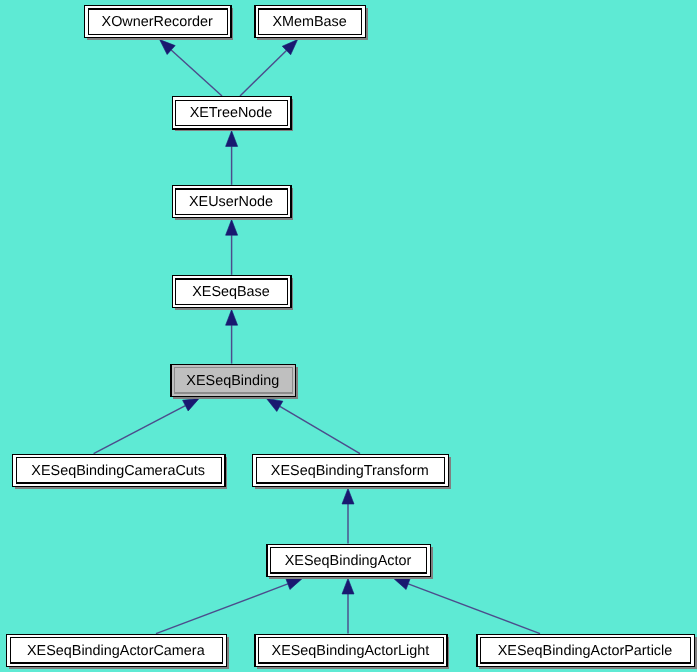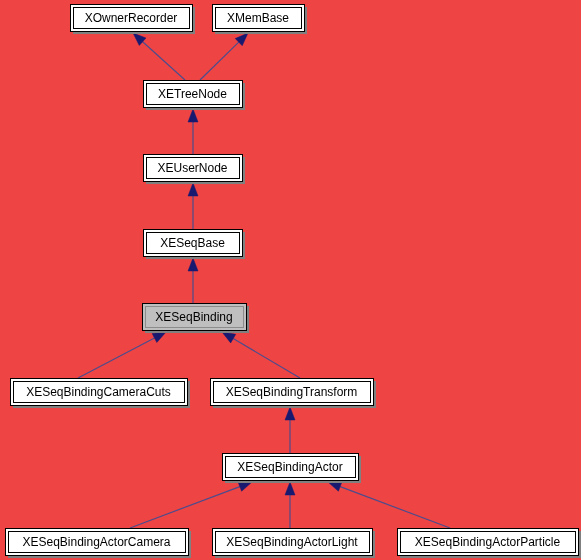--- a/index.html
+++ b/index.html
@@ -11,21 +11,21 @@
   body {
     width: 581px;
     height: 560px;
     overflow: hidden;
     font-family: "Liberation Sans", sans-serif;
   }
   #diagram-root {
     position: relative;
     width: 581px;
     height: 560px;
-    background: #ef4444;
+    background: #5eead4;
   }
   svg.diagram-canvas {
     position: absolute;
     left: 0;
     top: 0;
     width: 581px;
     height: 560px;
     display: block;
   }
   .class-node-box {

